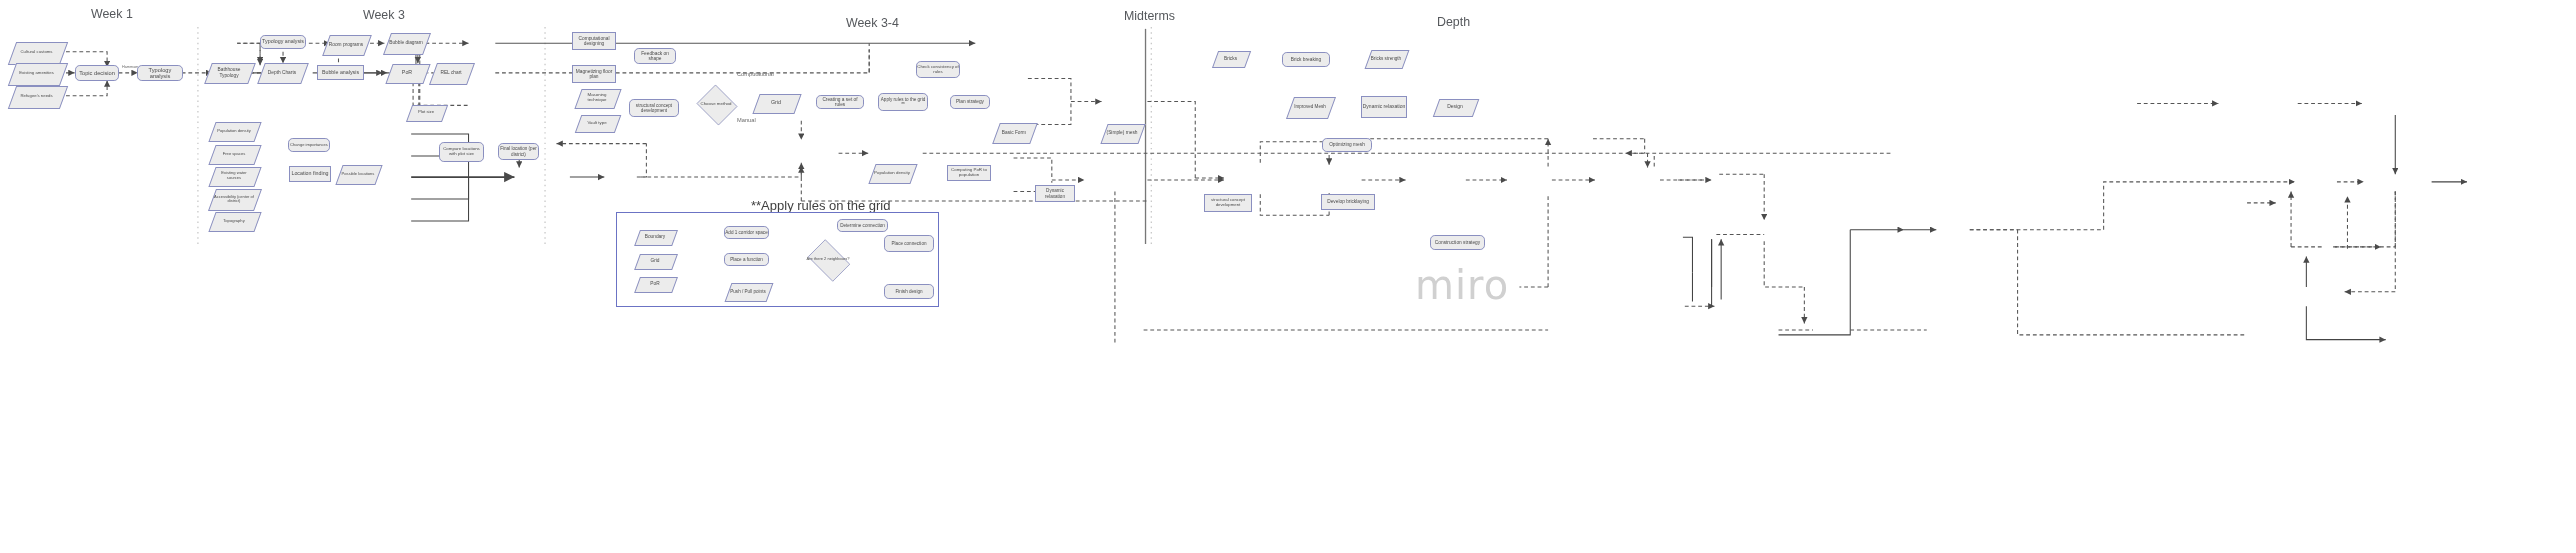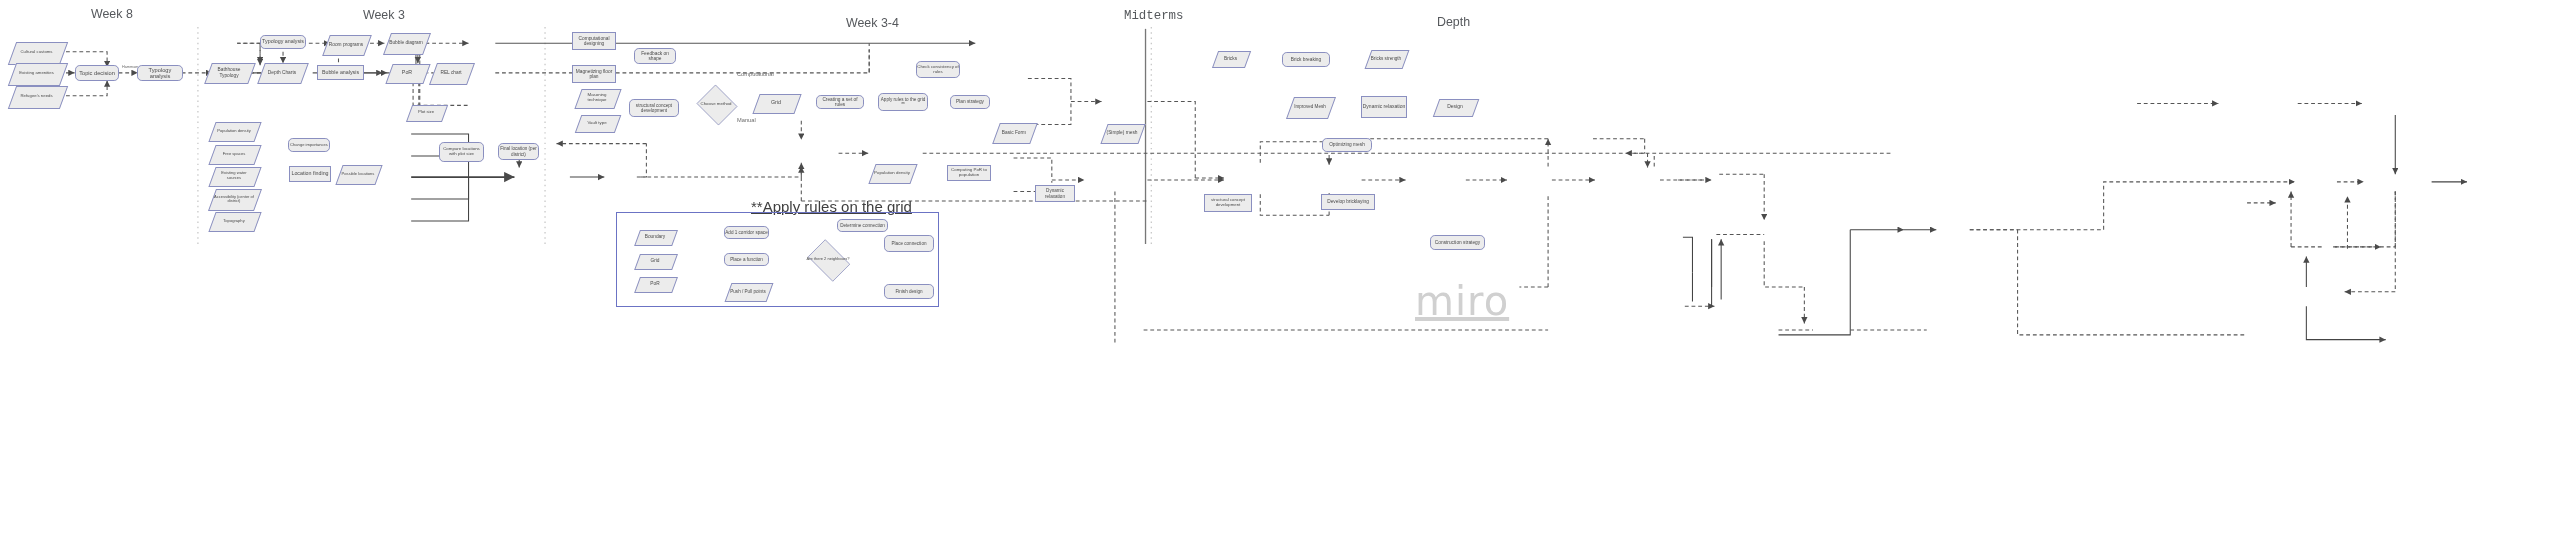--- a/index.html
+++ b/index.html
@@ -11,21 +11,21 @@
   .sharp{border-radius:0px;}
   .para{background:transparent;border:none;}
   .para .pshape{position:absolute;left:0;top:0;width:100%;height:100%;background:#ececec;border:1px solid #8a8fc0;transform:skewX(-20deg);}
   .para .ptext{position:relative;z-index:2;width:100%;padding:0 1.9px;box-sizing:border-box;}
   .dia{background:transparent;border:none;}
   .dia .dshape{position:absolute;left:0;top:0;width:100%;height:100%;background:#ececec;border:1px solid #8a8fc0;transform:rotate(45deg) scale(.707);}
   .dia .dtext{position:relative;z-index:2;width:100%;}
   .phase-label{position:absolute;color:#55585c;font-size:12.4px;white-space:nowrap;}
   .edge-label{position:absolute;color:#6b6b6b;white-space:nowrap;}
   .group-box{position:absolute;box-sizing:border-box;border:1.4px solid #6b73c4;background:transparent;}
-  .group-title{position:absolute;color:#3f3f3f;font-size:15px;white-space:nowrap;text-decoration:underline;}
+  .group-title{position:absolute;color:#3f3f3f;font-size:13px;white-space:nowrap;}
   .logo{position:absolute;color:#d0d0d0;font-size:40px;letter-spacing:1px;font-family:"DejaVu Sans",sans-serif;}
 </style>
 </head>
 <body>
 
 <div id="board">
 
   <svg id="wires" viewBox="0 0 2694 579">
     <defs>
       <marker id="ah" markerWidth="7" markerHeight="7" refX="6" refY="3" orient="auto">
@@ -157,24 +157,24 @@
       <path d="M2505,200 L2505,206" stroke-dasharray="4 3"></path>
       <path d="M2442,258 L2490,258" stroke-dasharray="4 3" marker-end="url(#ah)"></path>
       <path d="M2412,300 L2412,268" stroke="#444" marker-end="url(#ah)"></path>
       <path d="M2350,212 L2380,212" stroke-dasharray="4 3" marker-end="url(#ah)"></path>
       <path d="M2505,200 L2505,305" stroke-dasharray="4 3"></path>
       <path d="M2505,305 L2452,305" stroke-dasharray="4 3" marker-end="url(#ah)"></path>
       <path d="M2412,320 L2412,355 L2495,355" stroke="#444" marker-end="url(#ah)"></path>
     </g>
   </svg>
 
-  <div class="phase-label" style="left:91px;top:6.7px;">Week 8</div>
+  <div class="phase-label" style="left:91px;top:6.7px;">Week 1</div>
   <div class="phase-label" style="left:363px;top:7.6px;">Week 3</div>
   <div class="phase-label" style="left:846px;top:16.3px;">Week 3-4</div>
-  <div class="phase-label" style="left:1124px;top:8.6px;font-family:Liberation Mono, monospace;">Midterms</div>
+  <div class="phase-label" style="left:1124px;top:8.6px;">Midterms</div>
   <div class="phase-label" style="left:1437px;top:15.3px;">Depth</div>
 
   <div class="edge-label" style="left:122px;top:65px;font-size:3.8px;">Hammam</div>
   <div class="edge-label" style="left:737px;top:71px;font-size:5.7px;">Computational</div>
   <div class="edge-label" style="left:737px;top:117px;font-size:5.7px;">Manual</div>
 
   <div class="node para" style="left:11.5px;top:42px;width:50px;height:21px;font-size:4.3px;">
       <span class="pshape"></span>
       <span class="ptext">Cultural customs</span>
     </div>
@@ -390,15 +390,15 @@
   <div class="node sharp" style="left:1204px;top:194px;width:48px;height:18px;font-size:4.3px;">
       <span>structural concept development</span>
     </div>
   <div class="node sharp" style="left:1321px;top:194px;width:54px;height:16.3px;font-size:4.8px;">
       <span>Develop bricklaying</span>
     </div>
   <div class="node rect" style="left:1430px;top:235px;width:55px;height:15.3px;font-size:4.8px;">
       <span>Construction strategy</span>
     </div>
 
-  <div class="logo" style="left:1415px;top:278px;text-decoration:underline;">miro</div>
+  <div class="logo" style="left:1415px;top:262px;">miro</div>
 </div>
 
 
 </body></html>

